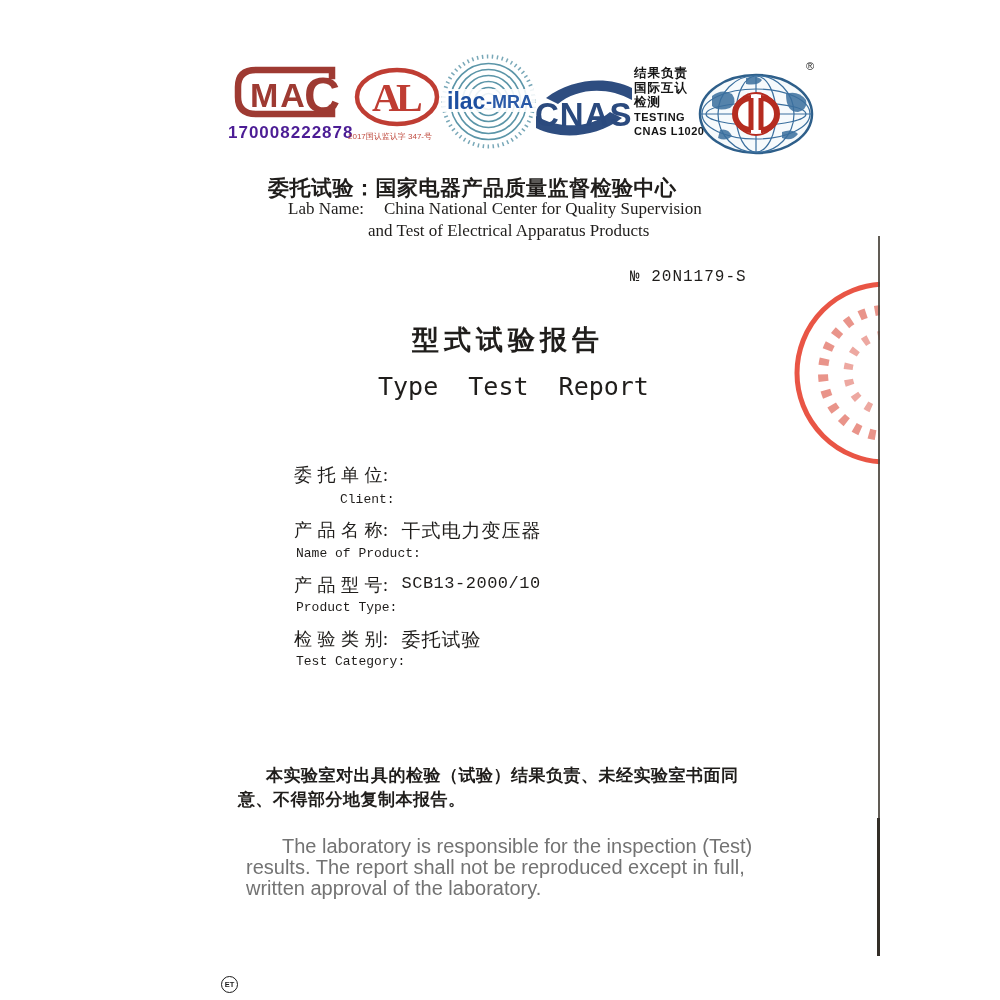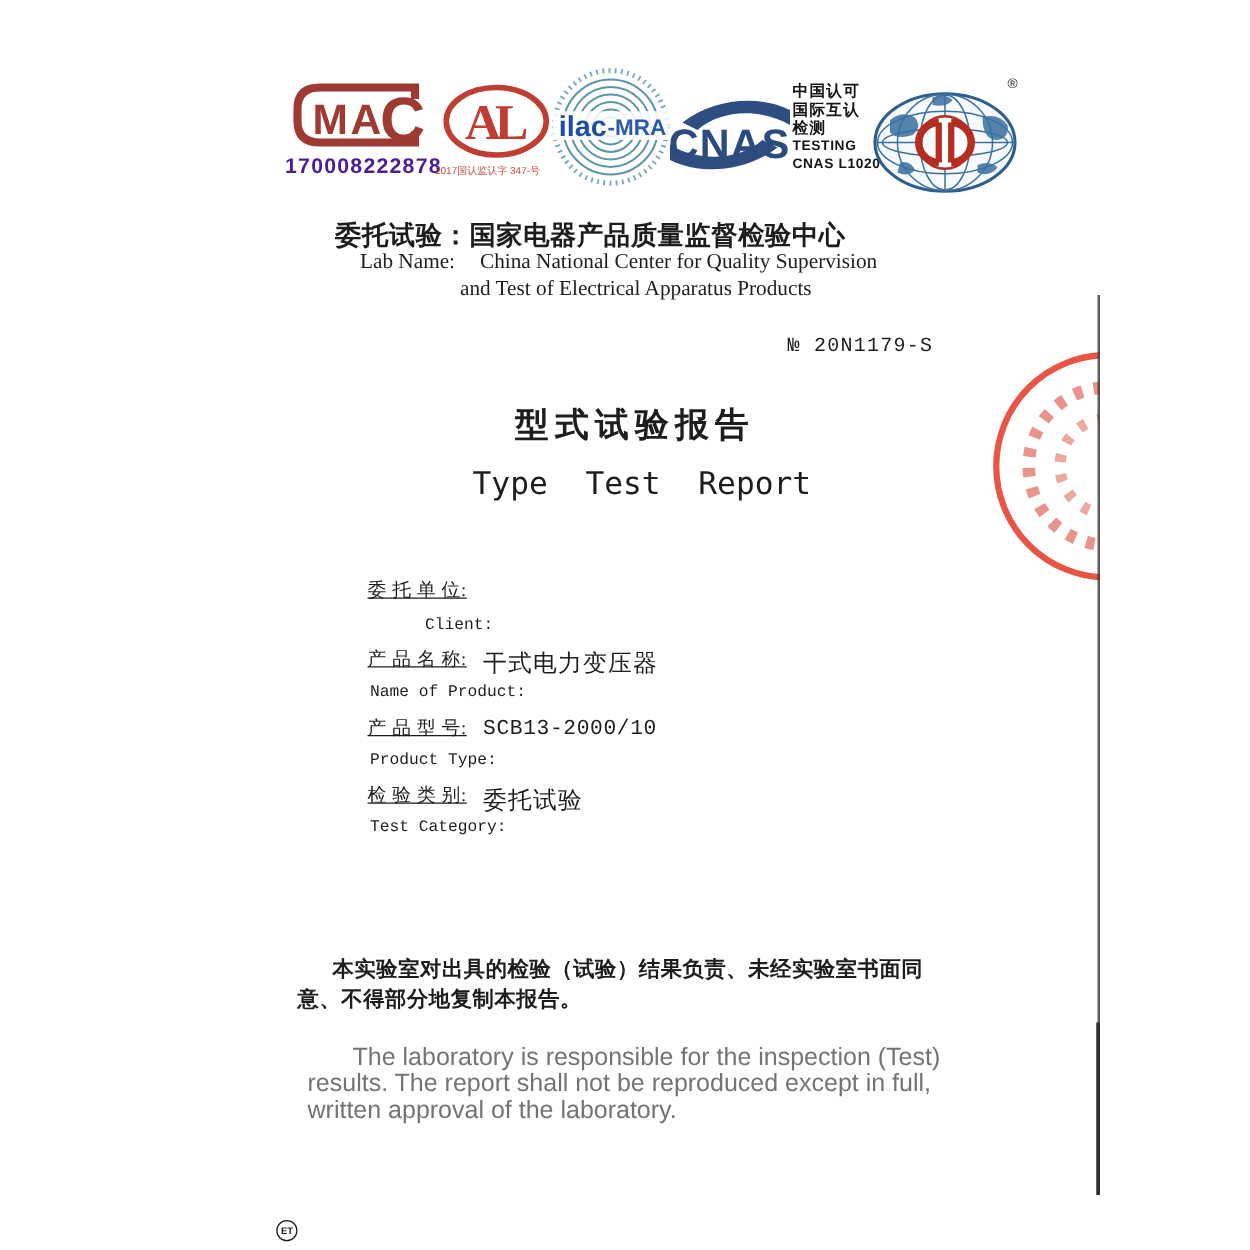--- a/index.html
+++ b/index.html
@@ -22,21 +22,21 @@
   .lab-en-2{left:368px;top:221px;font-size:17px;}
   
   .report-no{left:630px;top:268px;font-family:"Liberation Mono",monospace;
     font-size:16px;letter-spacing:1px;white-space:pre;}
   .title-zh{left:412px;top:322px;font-family:Liberation Mono, monospace;
     font-size:27px;font-weight:600;letter-spacing:5px;white-space:nowrap;}
   .title-en{left:378px;top:372px;font-family:"DejaVu Sans Mono",monospace;
     font-size:25px;font-weight:500;white-space:pre;}
   
   .field-row{left:294px;display:flex;gap:13px;white-space:nowrap;}
-  .zh-label{font-size:15px;letter-spacing:.5px;text-decoration:underline;}
+  .zh-label{font-size:18px;letter-spacing:.5px;}
   .zh-value{font-size:19px;letter-spacing:1px;}
   .mono-value{font-family:"Liberation Mono",monospace;font-size:17px;letter-spacing:.5px;padding-top:1px;}
   .sub-label{font-family:"Liberation Mono",monospace;font-size:13px;letter-spacing:0;}
   
   .disc-zh{left:238px;top:764px;width:518px;font-size:17px;line-height:24px;
     font-weight:600;text-indent:28px;letter-spacing:.5px;}
   .disc-en{left:246px;top:836px;width:560px;font-family:"Liberation Sans",sans-serif;
     font-size:20px;line-height:21px;text-indent:36px;color:#737373;}
   
   .edge-line-1{left:878px;top:236px;width:1.5px;height:585px;background:#453f37;opacity:.85;}
@@ -78,21 +78,21 @@
   <text x="46" y="55" font-family="Liberation Sans,sans-serif" font-size="18" font-weight="bold" fill="#2a5aa8">-MRA</text>
 </svg>
 
 <svg class="abs" style="left:530px;top:76px;" width="108" height="64" viewBox="0 0 108 64">
   <path d="M 16 22 C 42 2 78 0 102 12 L 102 24 C 78 10 46 12 28 28 Z" fill="#2e4d80"></path>
   <path d="M 92 42 C 66 62 30 64 6 52 L 6 40 C 30 54 62 52 80 36 Z" fill="#2e4d80"></path>
   <text x="5" y="50" font-family="Liberation Sans,sans-serif" font-size="33" font-weight="bold" fill="#2b4a7e" letter-spacing="1">CNAS</text>
 </svg>
 
 <div class="abs accred">
-  <div class="zh">中国认可</div>
+  <div class="zh">结果负责</div>
   <div class="zh">国际互认</div>
   <div class="zh">检测</div>
   <div class="en">TESTING</div>
   <div class="en">CNAS L1020</div>
 </div>
 
 <svg class="abs" style="left:698px;top:58px;" width="122" height="98" viewBox="0 0 122 98">
   <g transform="translate(0,14)">
     <ellipse cx="58" cy="42" rx="56" ry="39" fill="#f6fafc" stroke="#2e5f8a" stroke-width="2.5"></ellipse>
     <g fill="none" stroke="#3a6f9e" stroke-width="1.2">

